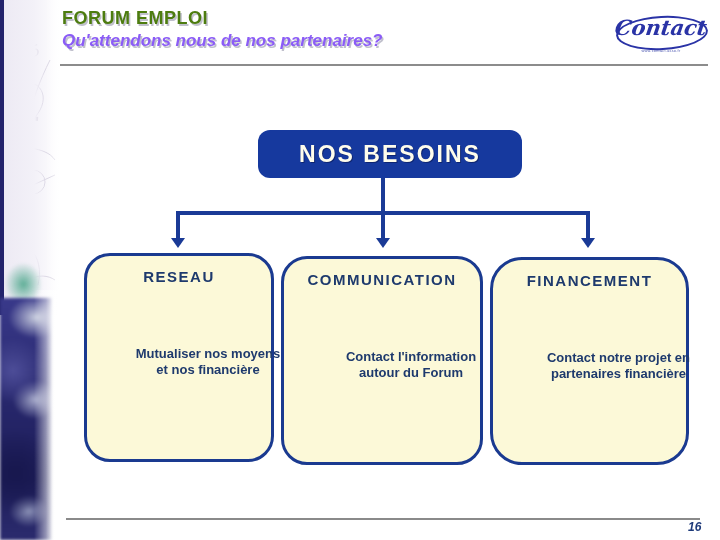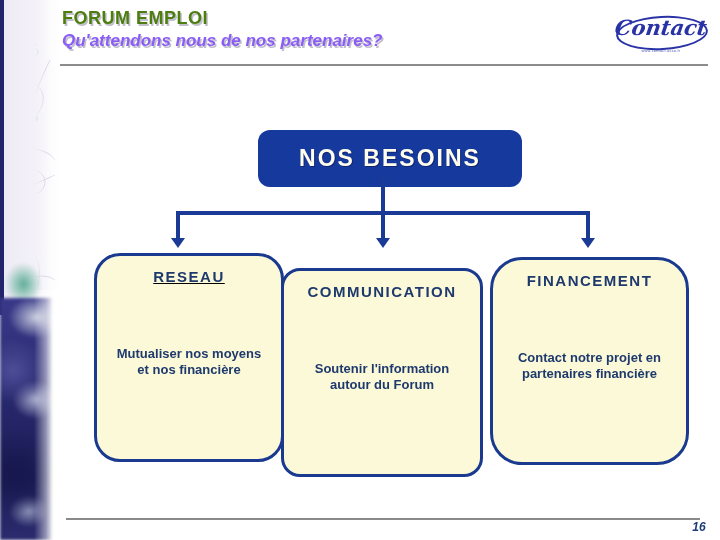--- a/index.html
+++ b/index.html
@@ -61,21 +61,21 @@
     font-family:"DejaVu Serif",serif;font-style:italic;font-weight:bold;
     font-size:21px;color:#2a33a6;transform:skewX(-8deg);
   }
   .logo-url{
     position:absolute;left:0;top:37px;width:94px;text-align:center;
     font-size:6px;color:#4a55b0;transform:scale(.62);transform-origin:50% 0;
     letter-spacing:.5px;white-space:nowrap;
   }
   
   .root-box{
-    position:absolute;left:258px;top:130px;width:264px;height:57px;
+    position:absolute;left:258px;top:130px;width:264px;height:48px;
     background:#16399e;border-radius:12px;display:flex;align-items:center;justify-content:center;
   }
   .root-label{
     font-size:23px;font-weight:bold;letter-spacing:2px;color:#fffdec;
     text-shadow:1px 1px 0 rgba(0,0,30,.35);
   }
   .conn{position:absolute;background:#1a3a96;}
   .c-stem   {left:381px;top:178px;width:4px;height:37px;}
   .c-hline  {left:176px;top:211px;width:414px;height:4px;}
   .c-dropL  {left:176px;top:213px;width:4px;height:26px;}
@@ -85,35 +85,35 @@
     position:absolute;width:0;height:0;
     border-left:7px solid transparent;border-right:7px solid transparent;
     border-top:10px solid #1a3a96;
   }
   .a-left  {left:171px;top:238px;}
   .a-center{left:376px;top:238px;}
   .a-right {left:581px;top:238px;}
   .branch-box{
     position:absolute;background:#fcf9d8;border:3px solid #1a3a90;border-radius:26px;
   }
-  .b1{left:94px;top:253px;width:184px;height:203px;text-decoration:underline;}
-  .b2{left:281px;top:268px;width:196px;height:203px;border-radius:19px;}
+  .b1{left:84px;top:253px;width:184px;height:203px;}
+  .b2{left:281px;top:256px;width:196px;height:203px;}
   .b3{left:490px;top:257px;width:193px;height:202px;border-radius:32px;}
   .branch-title{
     margin-top:12px;text-align:center;font-size:15px;font-weight:bold;
     letter-spacing:1.5px;color:#1e3a6d;
   }
   .branch-body{
     position:absolute;left:0;top:90px;width:100%;text-align:center;
-    font-size:13px;font-weight:bold;line-height:15.5px;color:#1e3a6d;
+    font-size:13px;font-weight:bold;line-height:15.5px;color:#1e3a6d;padding-left:29px;
   }
   
   .ftr-rule{position:absolute;left:66px;top:518px;width:634px;height:2px;background:#8a8a8a;}
   .page-number{
-    position:absolute;left:688px;top:520px;width:22px;text-align:center;
+    position:absolute;left:688px;top:520px;width:22px;text-align:left;
     font-size:12px;font-weight:bold;font-style:italic;color:#1e3a7a;
   }
 </style>
 </head>
 <body>
 
 <div class="slide">
 
   <div class="strip">
     <div class="strip-light"></div>
@@ -166,21 +166,21 @@
     <div class="branch-title">RESEAU</div>
     <div class="branch-body">
       <div>Mutualiser nos moyens</div>
       <div>et nos financière</div>
     </div>
   </div>
 
   <div class="branch-box b2">
     <div class="branch-title">COMMUNICATION</div>
     <div class="branch-body">
-      <div>Soutenir l'information</div>
+      <div>Contact l'information</div>
       <div>autour du Forum</div>
     </div>
   </div>
 
   <div class="branch-box b3">
     <div class="branch-title">FINANCEMENT</div>
     <div class="branch-body">
       <div>Contact notre projet en</div>
       <div>partenaires financière</div>
     </div>

